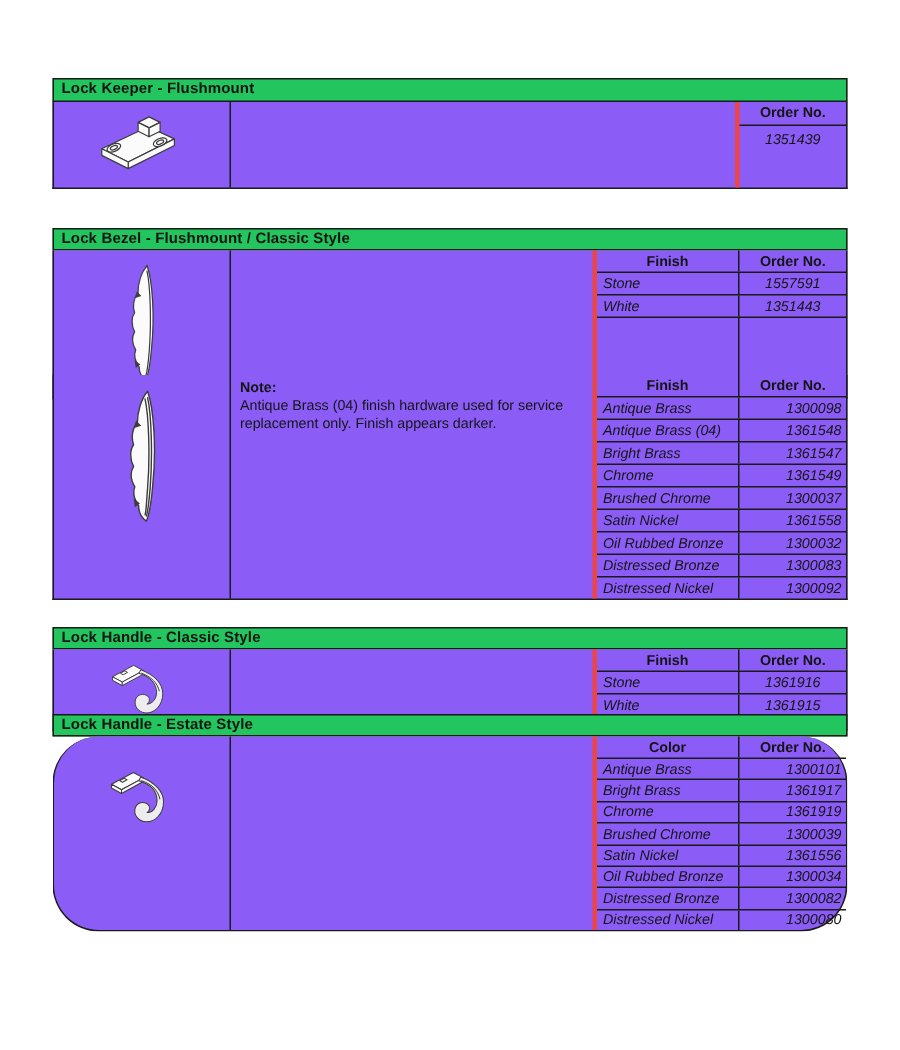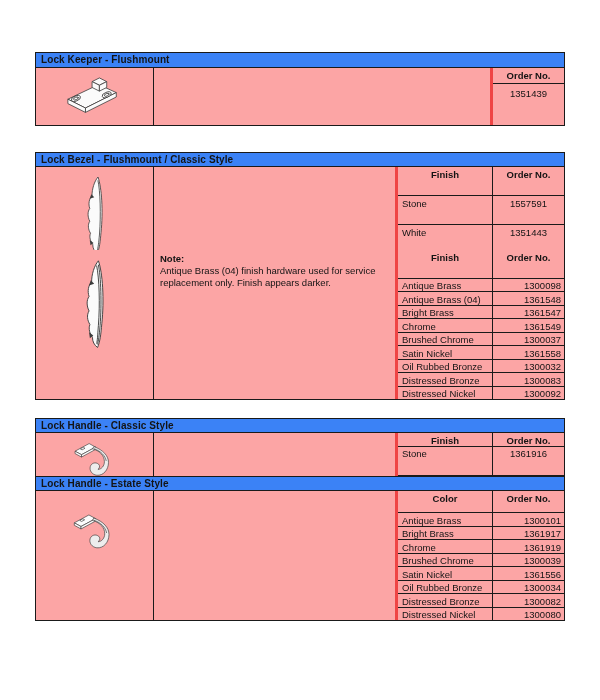--- a/index.html
+++ b/index.html
@@ -13,65 +13,65 @@
   .page { position:relative; width:600px; height:700px; background:#fff; overflow:hidden; }
 
   .section { position:absolute; left:35px; width:530px; }
   .s1 { top:52px; }
   .s2 { top:152px; }
   .s3 { top:250px; }
   .s4 { top:418px; }
   .s5 { top:476px; }
 
   .bar {
-    height:15px; background:#3b82f6;
+    height:15px; background:#22c55e;
     border:1px solid #1a1a1a;
     font-size:10px; font-weight:bold; line-height:13px;
     padding-left:5px; letter-spacing:0.1px;
   }
   .s1 .bar { height:16px; line-height:14px; }
 
   .tbody {
-    display:flex; border:1px solid #1a1a1a; border-top:none; background:#fca5a5;
+    display:flex; border:1px solid #1a1a1a; border-top:none; background:#8b5cf6;
   }
   .s1 .tbody { height:58px; }
   .s2 .tbody { height:99px; }
   .s3 .tbody { height:150px; }
   .s4 .tbody { height:54px; }
-  .s5 .tbody { height:130px; }
+  .s5 .tbody { height:130px;border-radius:31px; }
 
   .img-cell {
     width:118px; border-right:1px solid #1a1a1a;
     display:flex; align-items:center; justify-content:center;
     overflow:hidden; flex-shrink:0;
   }
   .s3 .img-cell { align-items:flex-start; padding-top:7px; }
   .s5 .img-cell { align-items:flex-start; padding-top:17px; }
 
   .mid-cell {
     flex:1; border-right:3px solid #ef4444;
     font-size:9.5px; line-height:12px; padding:3px 8px 0 6px;
   }
   .note-title { font-weight:bold; }
 
   .data-col { width:166px; flex-shrink:0; display:flex; flex-direction:column; font-size:9.5px; }
   .s1 .data-col { width:71px; }
 
-  .trow { display:flex; border-bottom:1px solid #1a1a1a; height:29px; }
+  .trow { display:flex; border-bottom:1px solid #1a1a1a; height:15px; }
   .thead { font-weight:bold; }
   .thead .fcell, .thead .ocell { text-align:center; padding-left:0; }
   .s1 .thead { height:16px; }
 
   .fcell {
     width:95px; border-right:1px solid #1a1a1a;
     padding:1.5px 0 0 4px; white-space:nowrap; overflow:hidden; flex-shrink:0;
   }
   .ocell { flex:1; text-align:center; padding-top:1.5px; }
 
-  .rows-host { display:flex; flex-direction:column; }
+  .rows-host { display:flex; flex-direction:column;font-style:italic; }
   .grow .rows-host { flex:1; }
   .grow .rows-host .trow { flex:1; height:auto;gap:28px; }
   .grow .rows-host .trow:last-child { border-bottom:none; }
 
   .s1 .rows-host .trow { border-bottom:none; height:auto; padding-top:2px; }
 
   .tfiller { flex:1; display:flex; }
   .tfiller .fcell { height:100%; padding:0; }
 
   svg { display:block; }

